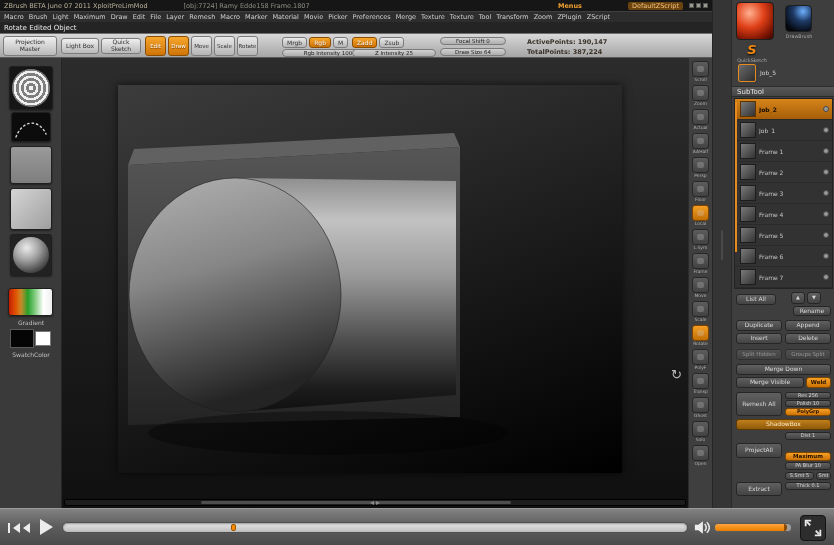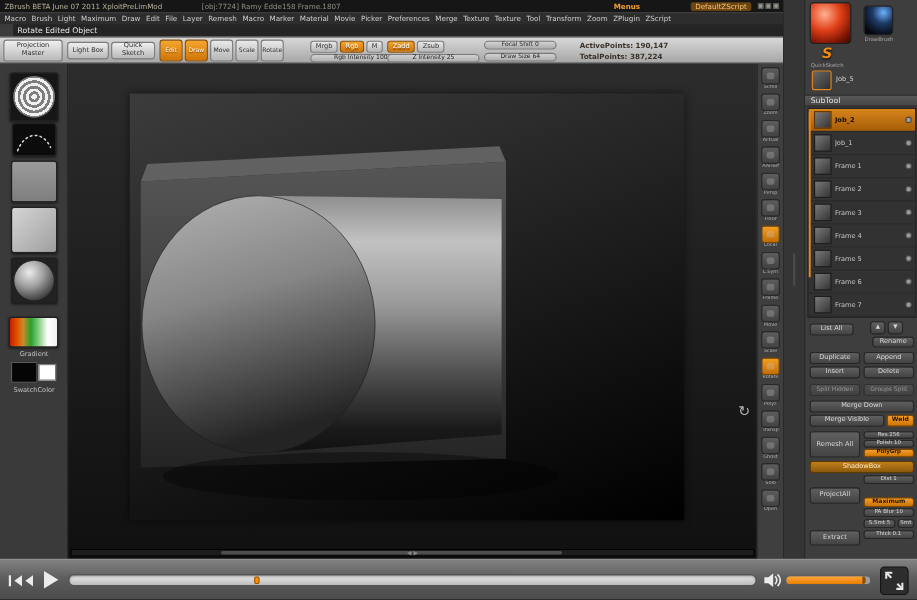--- a/index.html
+++ b/index.html
@@ -15,21 +15,21 @@
 .menus-btn { color:#f0a030; font-weight:bold; cursor:pointer; }
 .zscript-btn { background:#6b4410; color:#f6c27a; border-radius:2px; padding:0 4px; height:8px; line-height:8px; cursor:pointer;margin-left:40px; }
 .tb-icons { display:flex; gap:2px; }
 .tb-icons i { width:5px; height:5px; background:#9a9a8a; border:1px solid #555; display:block; }
 
 #menubar { position:absolute; left:0; top:11px; width:712px; height:11px; background:#2d2d2d;
   border-top:1px solid #3f3f3f; display:flex; align-items:center; gap:5px; padding:0 4px;
   font-size:6.5px; color:#cfcfcf; white-space:nowrap; overflow:hidden; }
 .menu-item { cursor:pointer; }
 
-#hintrow { position:absolute; left:12px; top:22px; width:712px; height:11px; background:#242424;
+#hintrow { position:absolute; left:0; top:22px; width:712px; height:11px; background:#242424;
   color:#e8e8e8; font-size:7px; display:flex; align-items:center; padding:0 4px; }
 
 
 #toolbar { position:absolute; left:0; top:33px; width:712px; height:25px;
   background:linear-gradient(#d8d8d8,#a6a6a6); border-top:1px solid #6e6e6e; border-bottom:1px solid #585858; }
 .tb-btn { position:absolute; background:linear-gradient(#efefef,#b9b9b9); border:1px solid #7c7c7c;
   border-radius:3px; font-size:6px; color:#2e2e2e; text-align:center; line-height:1.15; padding:1px;
   font-family:inherit; display:flex; align-items:center; justify-content:center; }
 #pm-btn { left:3px; top:2px; width:54px; height:20px; }
 #lightbox-btn { left:61px; top:4px; width:38px; height:16px; }

